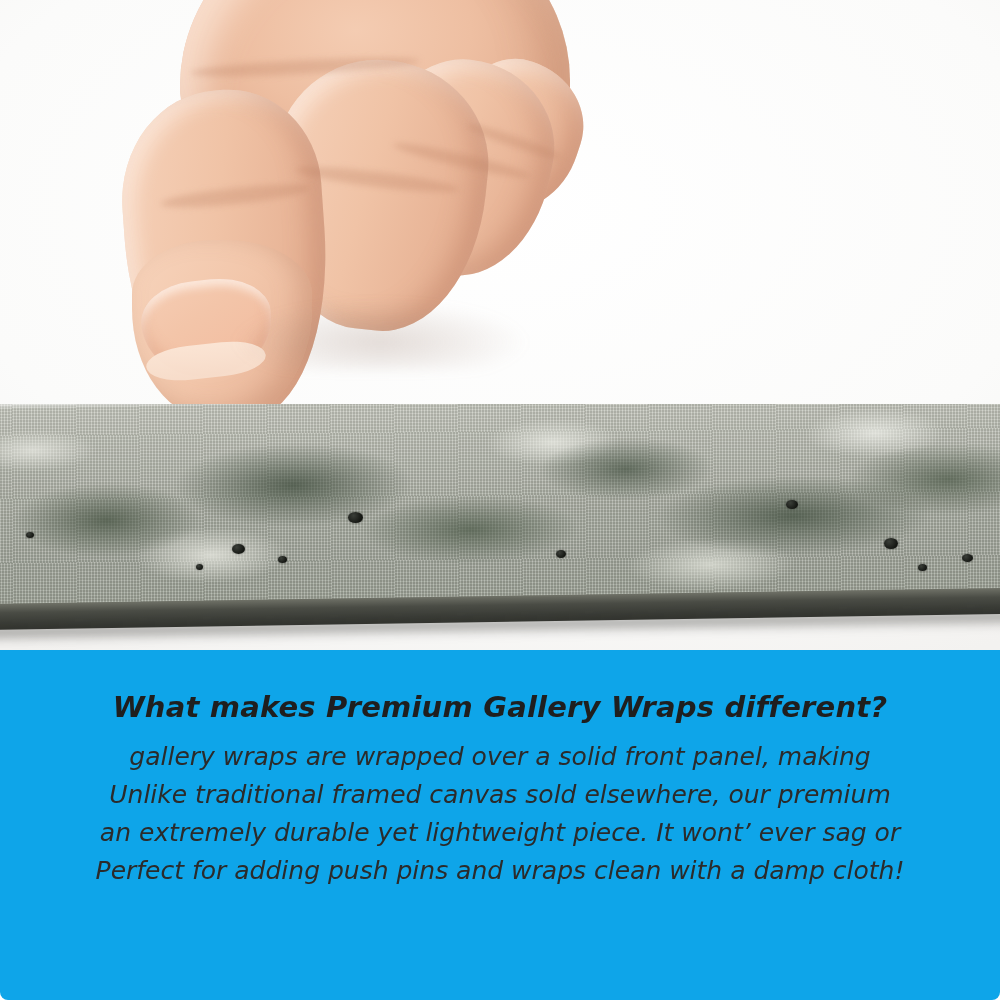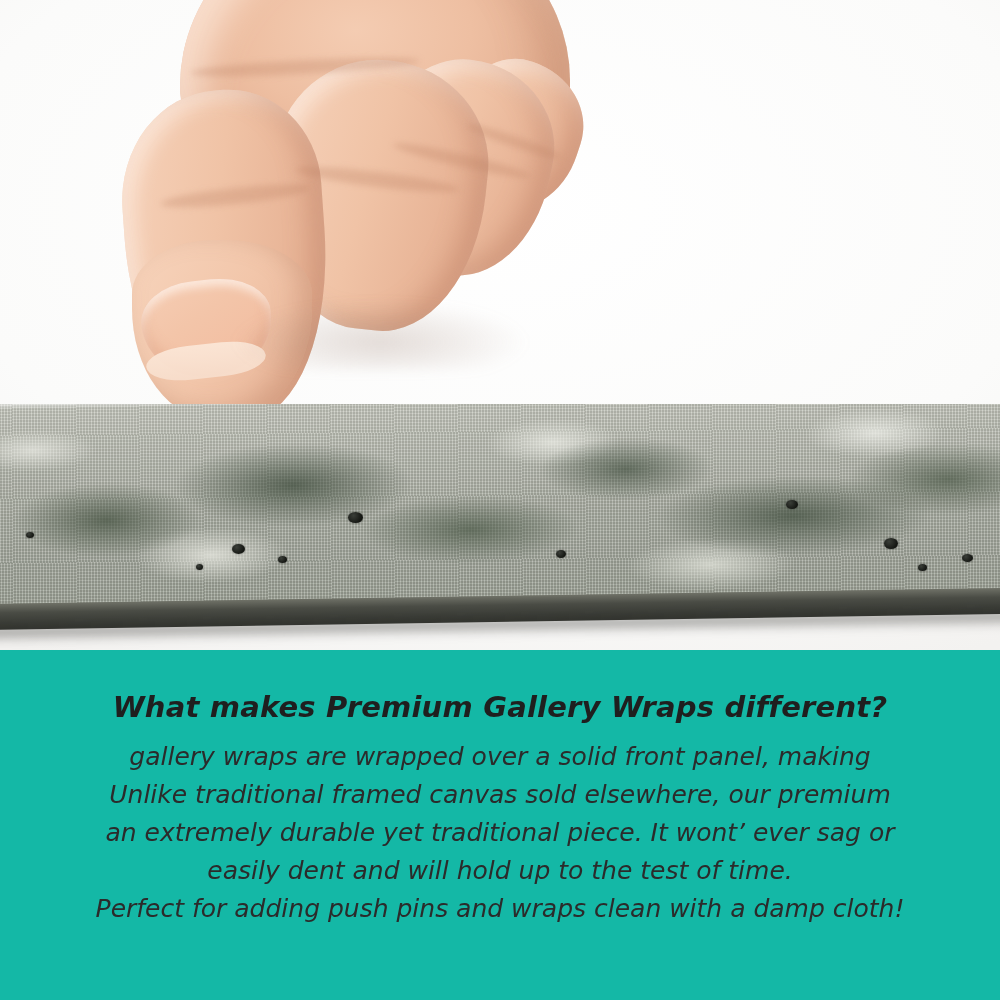--- a/index.html
+++ b/index.html
@@ -11,21 +11,22 @@
     width: 1000px;
     height: 1000px;
     overflow: hidden;
     font-family: "DejaVu Sans", sans-serif;
   }
 
   .page {
     position: relative;
     width: 1000px;
     height: 1000px;
-    background: #14b8a6;
+    background: #0ea5e9;
+    border-radius: 8px;
   }
 
   
   .photo {
     position: absolute;
     left: 0;
     top: 0;
     width: 1000px;
     height: 650px;
     overflow: hidden;
@@ -302,18 +303,17 @@
 
       <div class="canvas-edge-dark"></div>
       <div class="canvas-edge-shadow"></div>
     </div>
   </div>
 
   <div class="caption">
     <div class="caption-heading">What makes Premium Gallery Wraps different?</div>
     <div class="caption-line">gallery wraps are wrapped over a solid front panel, making</div>
     <div class="caption-line">Unlike traditional framed canvas sold elsewhere, our premium</div>
-    <div class="caption-line">an extremely durable yet traditional piece. It wont’ ever sag or</div>
-    <div class="caption-line">easily dent and will hold up to the test of time.</div>
+    <div class="caption-line">an extremely durable yet lightweight piece. It wont’ ever sag or</div>
     <div class="caption-line">Perfect for adding push pins and wraps clean with a damp cloth!</div>
   </div>
 
 </div>
 
 </body></html>

